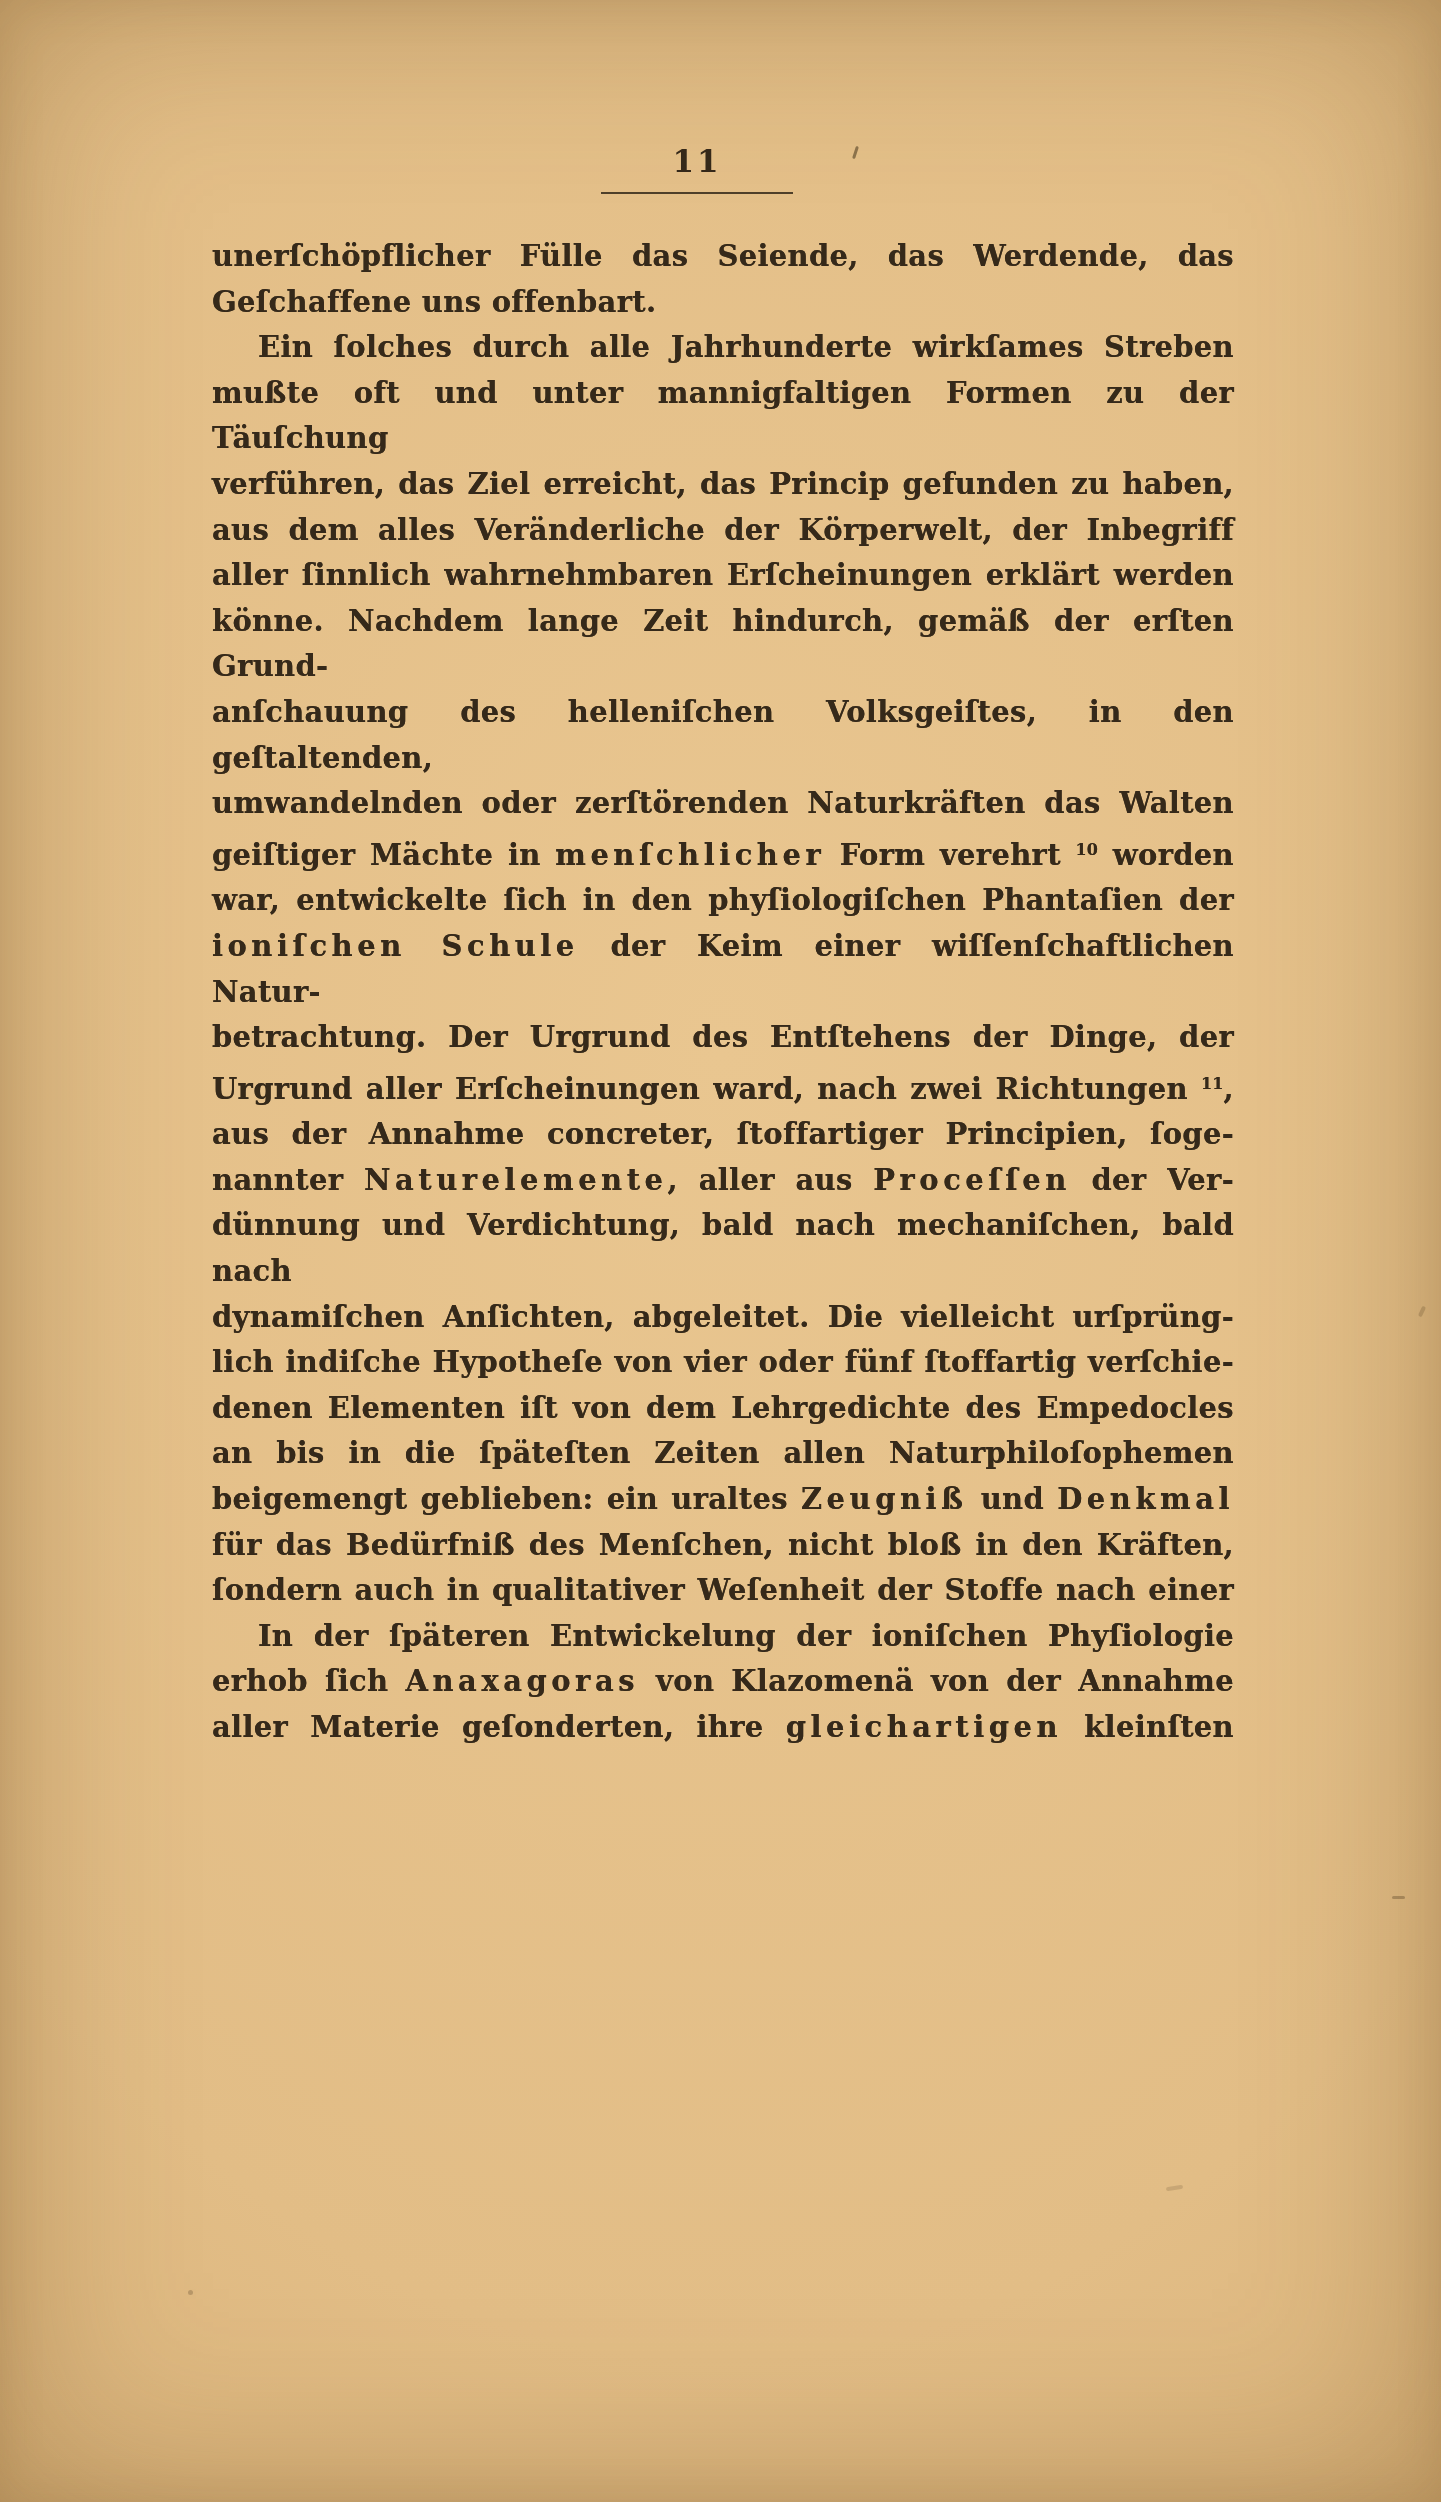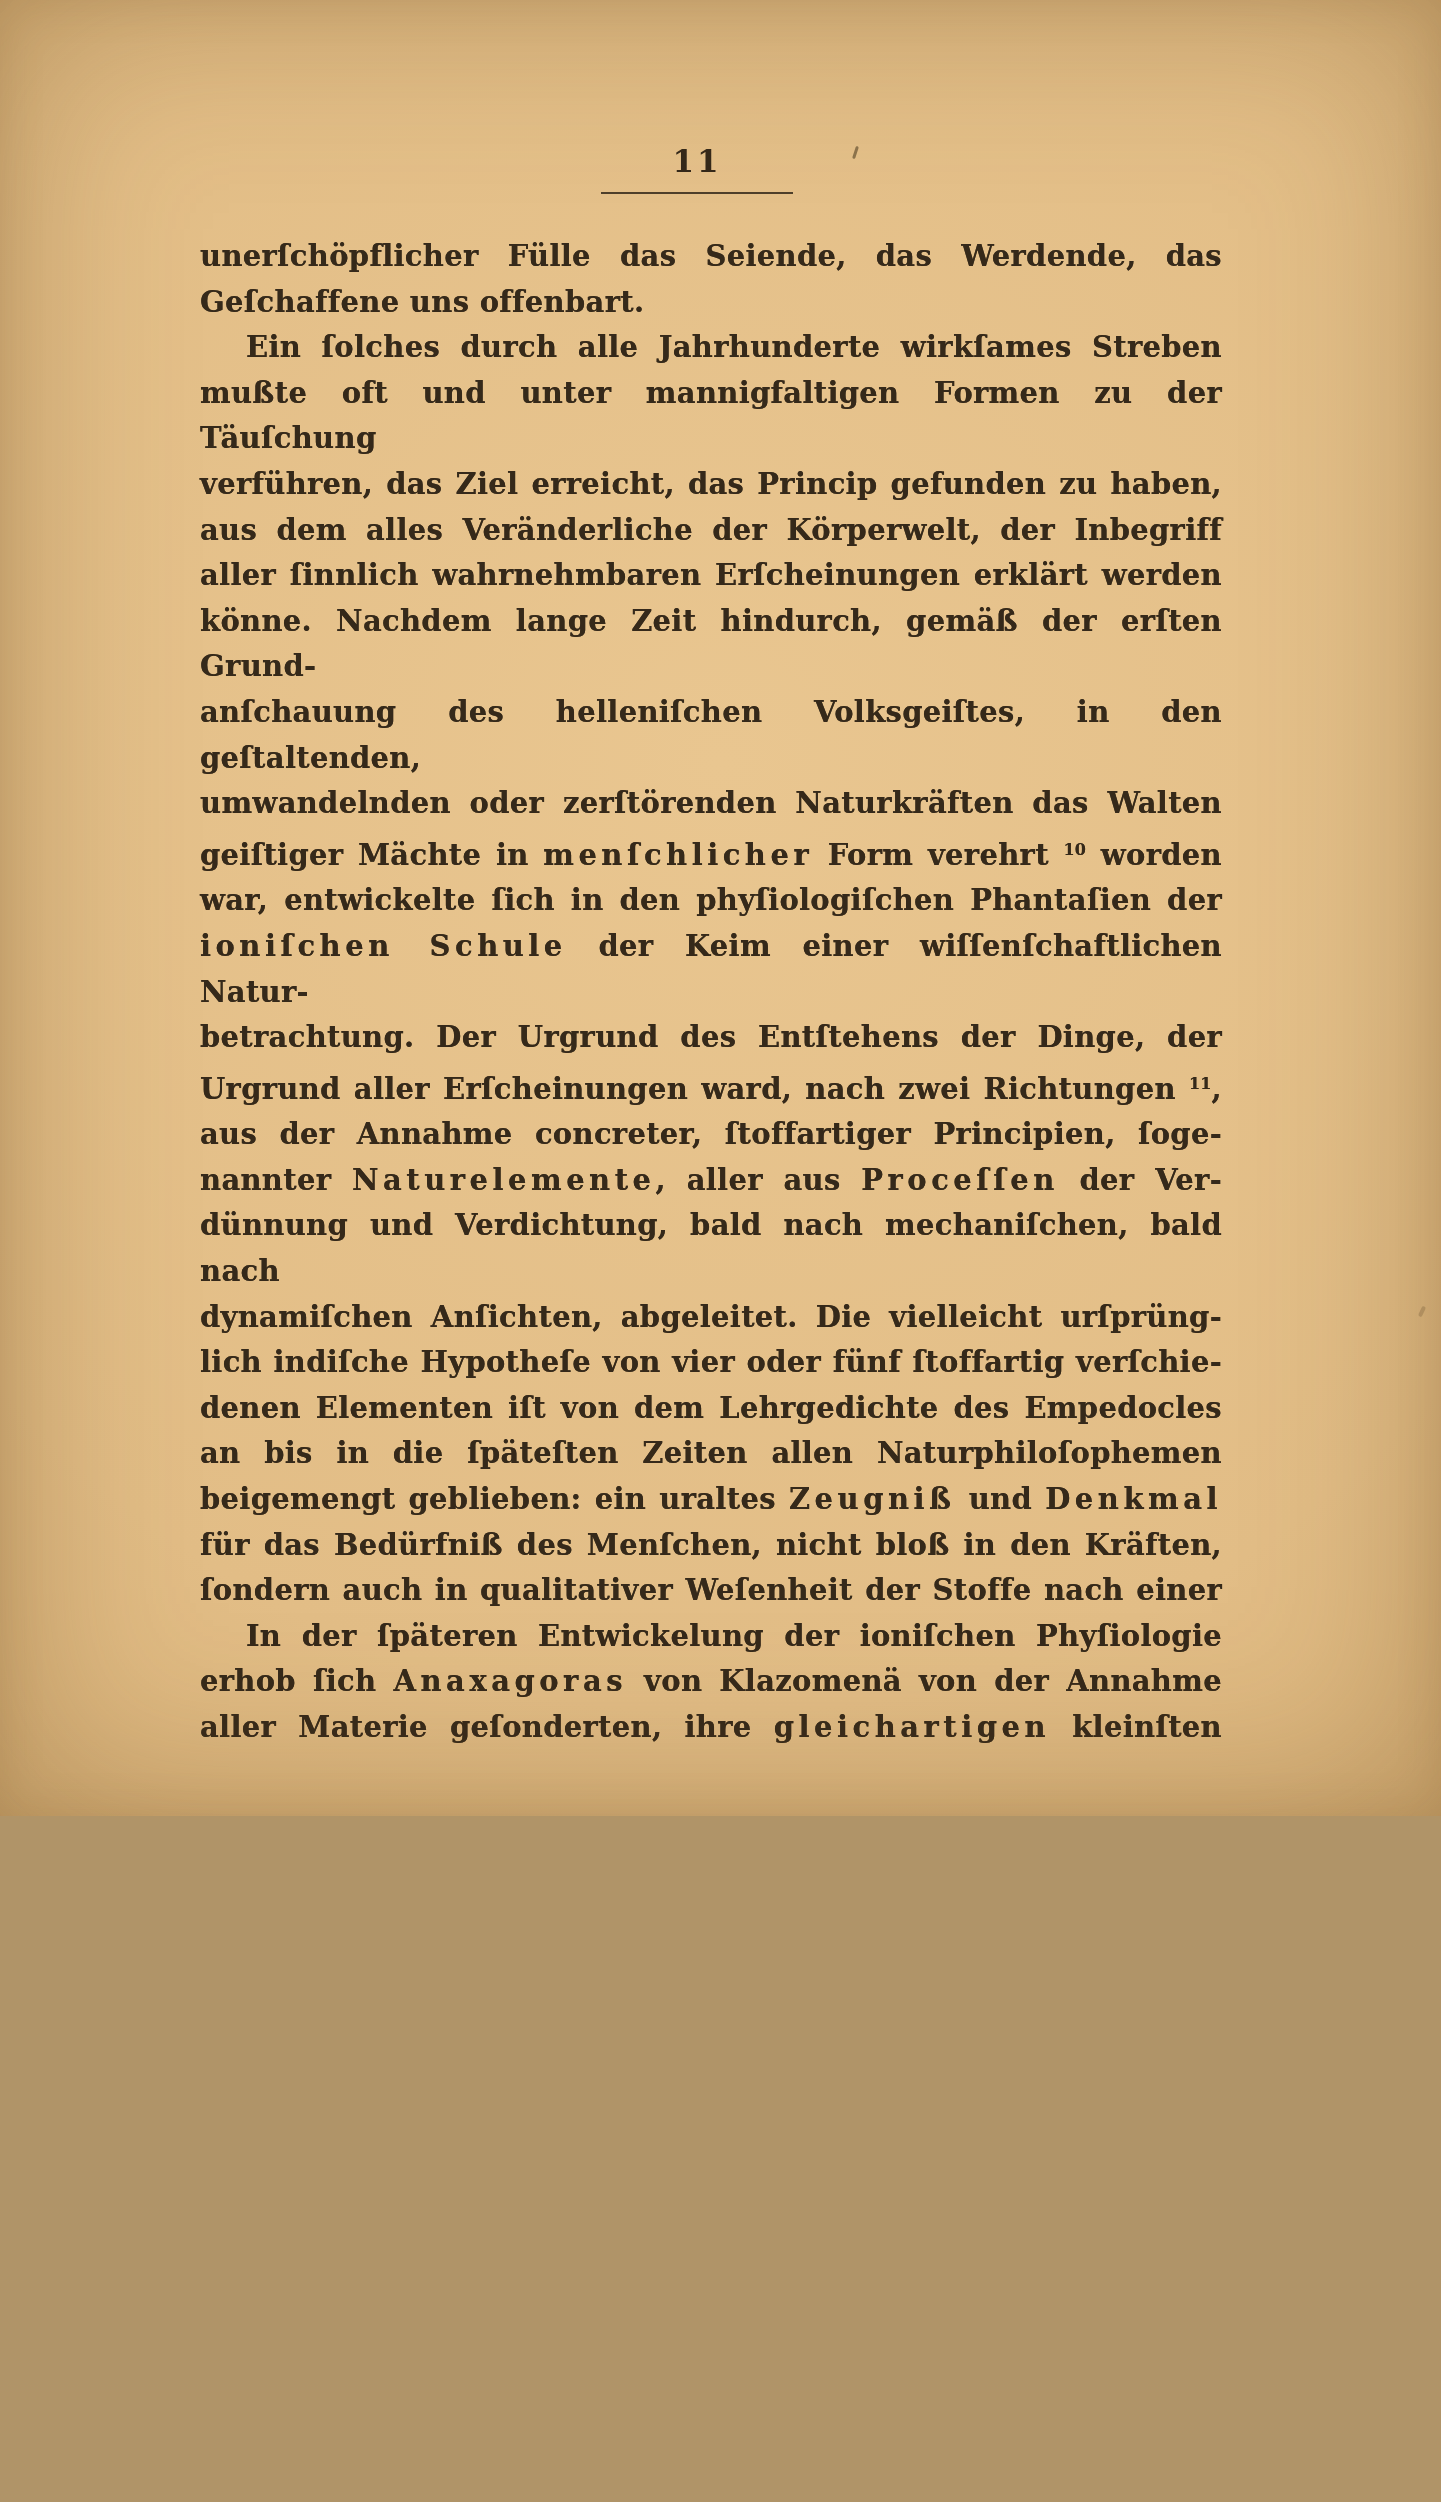--- a/index.html
+++ b/index.html
@@ -9,21 +9,21 @@
     --ink:#35291a;
   }
   html,body{margin:0;padding:0;}
   body{
     width:1441px;height:2502px;
     background:#b09468;
     font-family:"DejaVu Serif", serif;
   }
   .page{
     position:relative;
-    width:1441px;height:1816px;
+    width:1441px;height:2502px;
     overflow:hidden;
     background:radial-gradient(ellipse 120% 95% at 50% 42%,
       var(--paper-light) 0%, var(--paper) 55%, var(--paper-dark) 100%);
   }
   .page::after{
     content:"";
     position:absolute;inset:0;
     box-shadow:
       inset 0 0 170px 25px rgba(110,75,30,0.30),
       inset 0 0 45px rgba(120,85,40,0.18);
@@ -42,21 +42,21 @@
     letter-spacing:3px;
   }
   .pagenum-rule{
     margin:15px auto 0;
     width:192px;height:2px;
     background:var(--ink);
     opacity:.85;
   }
   .text{
     position:absolute;
-    left:200px;top:234px;width:1022px;
+    left:212px;top:234px;width:1022px;
     color:var(--ink);
   }
   .line{
     font-weight:700;
     font-size:29px;
     line-height:45.6px;
     letter-spacing:0.3px;
     text-align:justify;
     text-align-last:justify;
     text-shadow:0 0 0.5px rgba(45,33,18,0.75);

